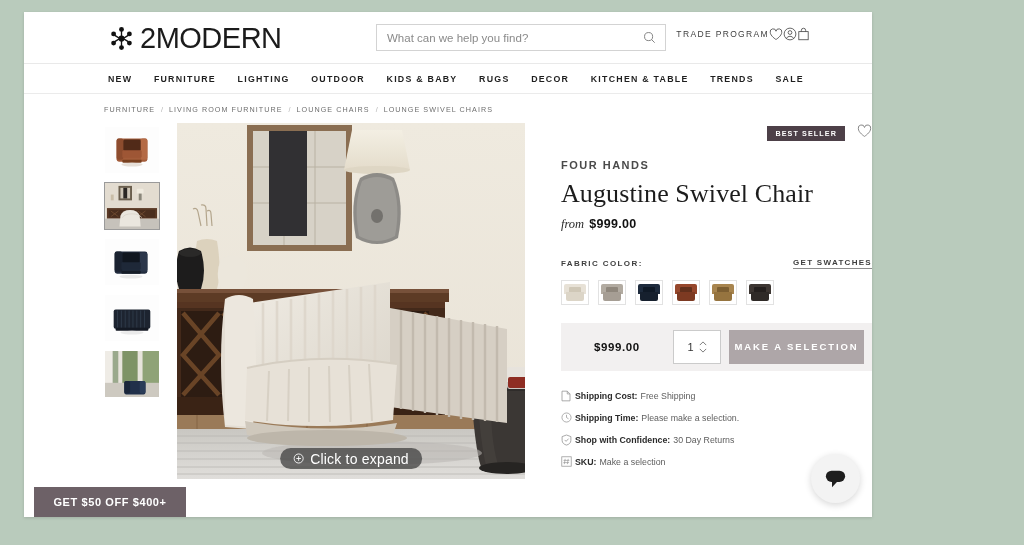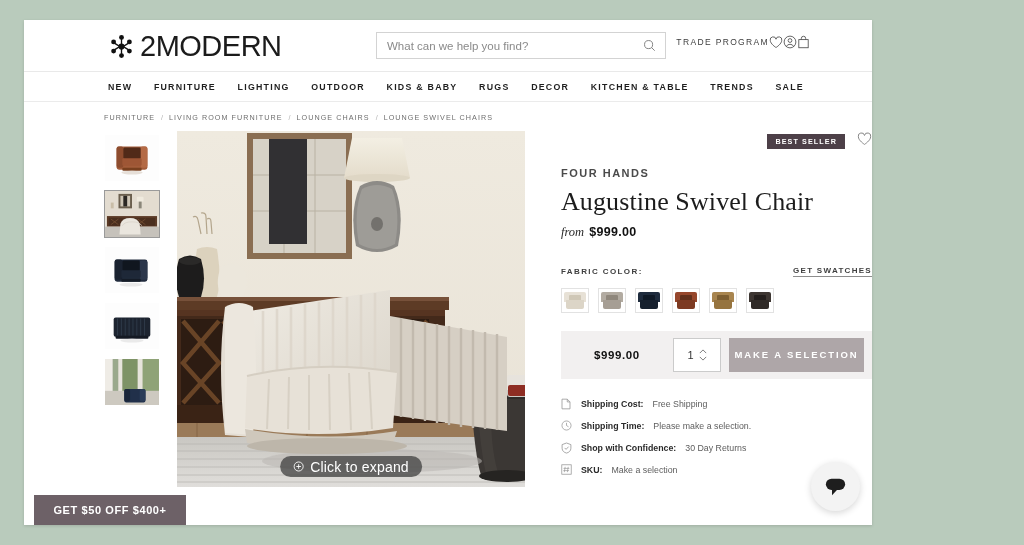--- a/index.html
+++ b/index.html
@@ -9,21 +9,21 @@
     overflow: hidden;
     font-family: "Liberation Sans", sans-serif;
   }
   body {
     background: #b9cbbc;
     position: relative;
   }
   
   .page {
     position: absolute;
-    left: 24px; top: 20px;
+    left: 24px; top: 12px;
     width: 848px; height: 505px;
     background: #ffffff;
     overflow: hidden;
     box-shadow: 0 1px 3px rgba(0,0,0,.14);
   }
 
   
   .header {
     position: relative;
     height: 52px;
@@ -211,21 +211,21 @@
     flex: 1; height: 34px; margin-left: 8px;
     background: #aea6a8; color: #fff;
     display: flex; align-items: center; justify-content: center;
     font-size: 9.5px; letter-spacing: 1.9px; font-weight: 700;
     text-transform: uppercase;
   }
 
   
   .meta { margin-top: 14px; }
   .meta-row {
-    display: flex; align-items: center; gap: 9px;
+    display: flex; align-items: center; gap: 3px;
     height: 22px;
   }
   .meta-icon { width: 11px; height: 12px; display: flex; align-items: center; justify-content: center; flex: 0 0 11px;}
   .meta-key { font-size: 8.8px; font-weight: 700; color: #2b2b2b; white-space: nowrap; }
   .meta-val { font-size: 8.8px; color: #5d5d5d; white-space: nowrap; }
 
   
   .promo {
     position: absolute; left: 10px; bottom: 0;
     background: #6d6167; color: #fff;

